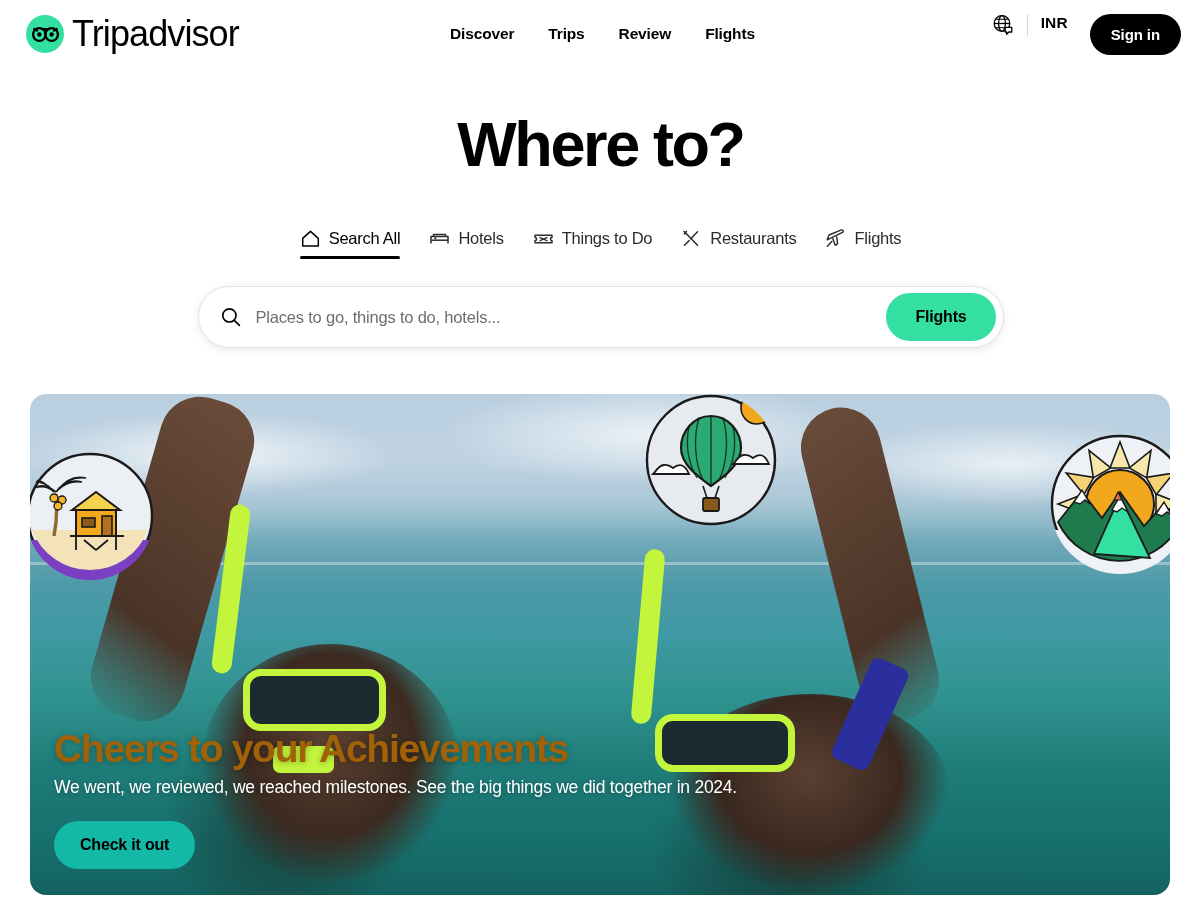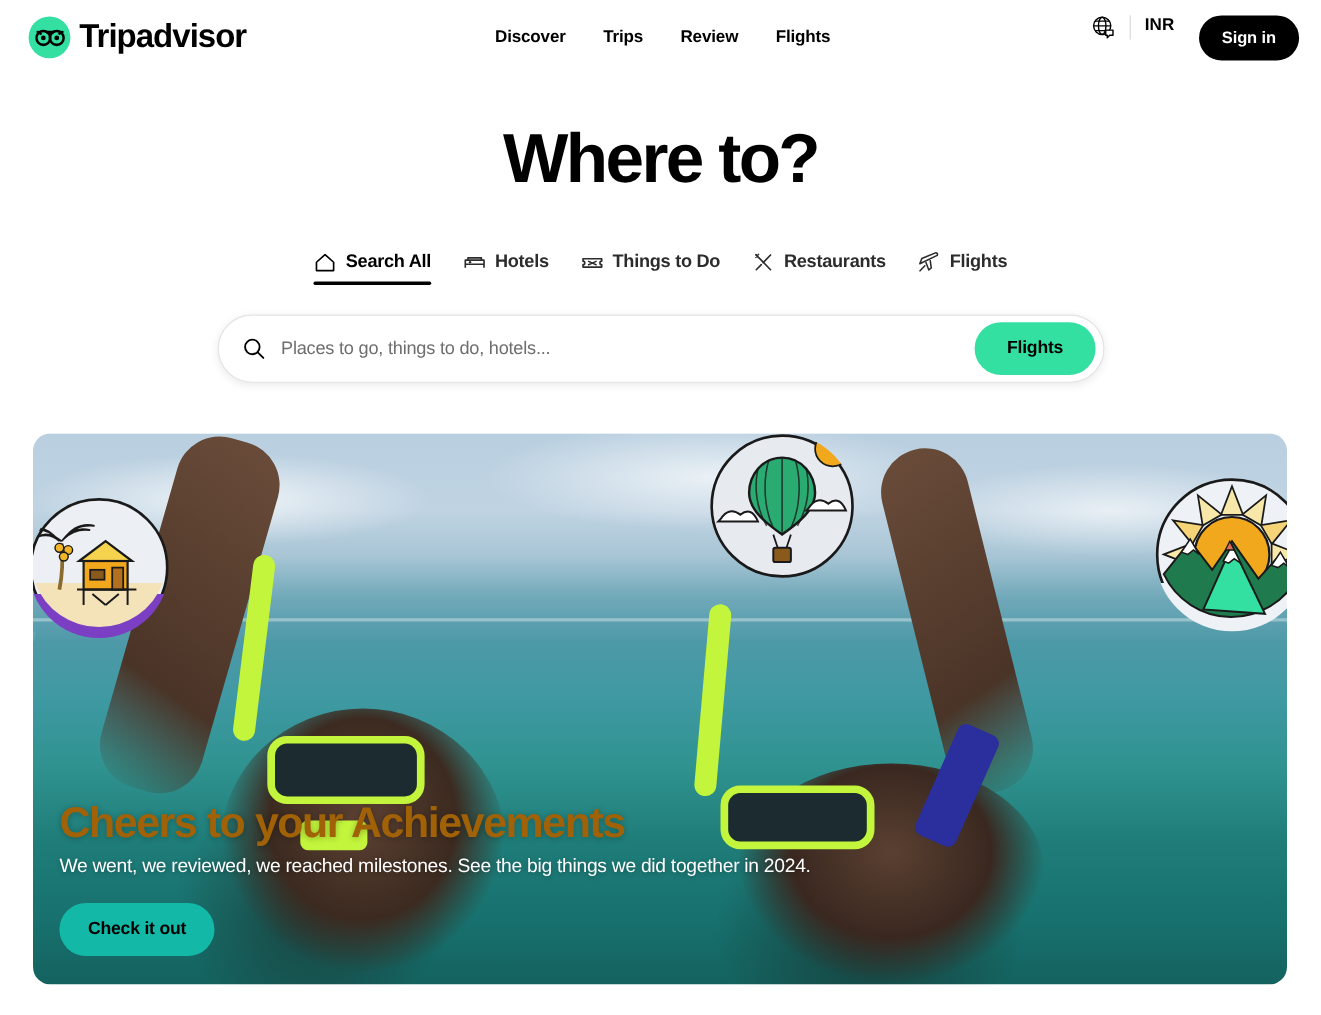--- a/index.html
+++ b/index.html
@@ -20,22 +20,22 @@
     position: relative;
   }
   .logo-wrap { display: flex; align-items: center; gap: 8px; }
   .logo-owl {
     width: 38px; height: 38px; border-radius: 50%;
     background: #34e0a1;
     display: flex; align-items: center; justify-content: center;
     flex-shrink: 0;
   }
   .logo-text {
-    font-size: 30px;
-    font-weight: bold;
+    font-size: 36px;
+    font-weight: normal;
     letter-spacing: -0.9px;
     color: #000000;
   }
 
   .main-nav {
     position: absolute;
     left: 450px;
     display: flex;
     gap: 34px;
   }
@@ -97,21 +97,21 @@
     display: flex;
     align-items: center;
     gap: 8px;
     padding-bottom: 10px;
     cursor: pointer;
     position: relative;
     color: #2c2c2c;
   }
   .tab .tab-label {
     font-size: 16.5px;
-    font-weight: bold;
+    font-weight: normal;
     letter-spacing: -0.25px;
     white-space: nowrap;
     text-align: right;
   }
   .tab.active { color: #000000; }
   .tab.active::after {
     content: "";
     position: absolute;
     left: 0; right: 0; bottom: 0;
     height: 3px;

